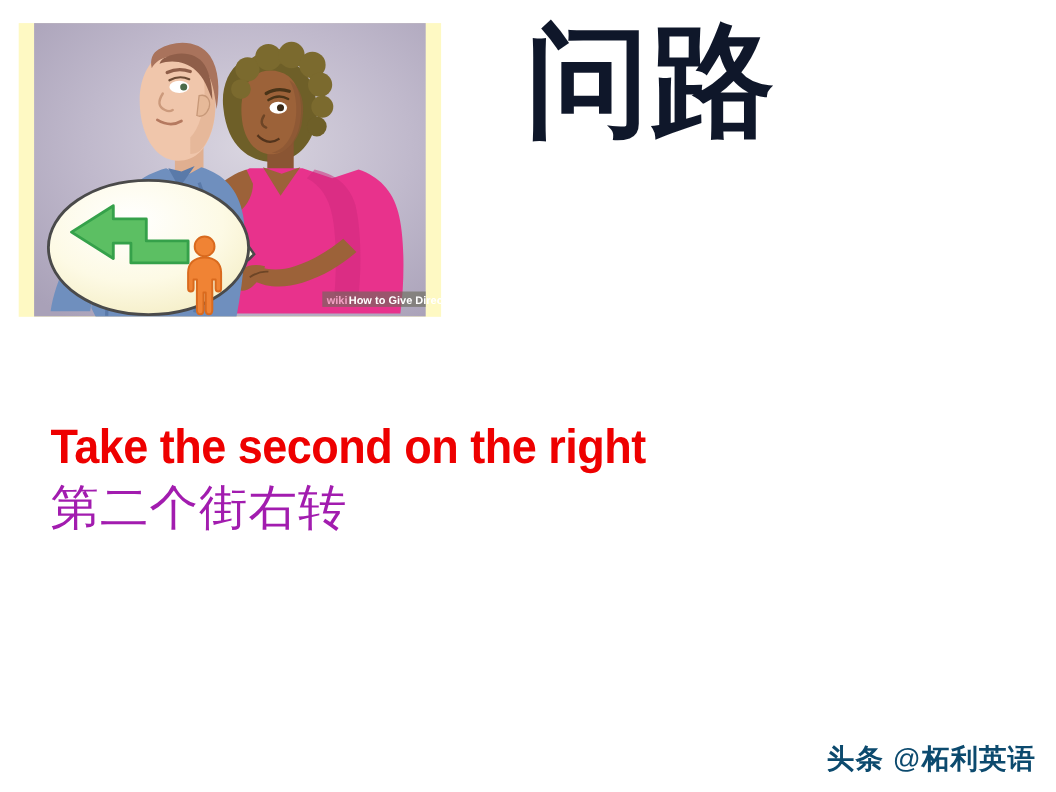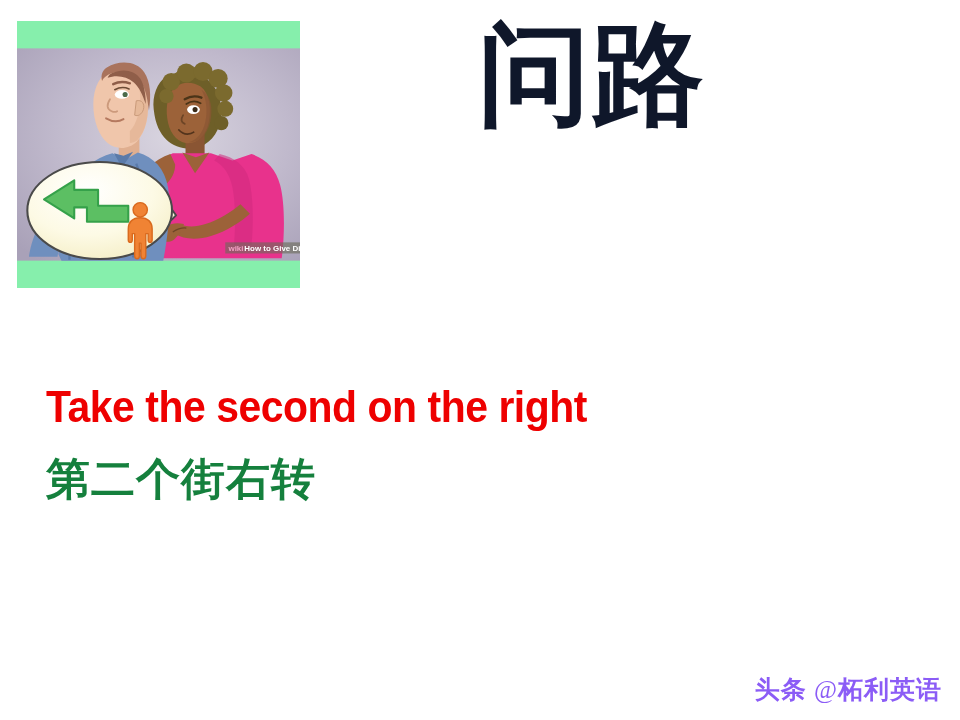--- a/index.html
+++ b/index.html
@@ -13,24 +13,24 @@
     position: relative;
     overflow: hidden;
     font-family: "Liberation Sans", sans-serif;
   }
 
   
   #illustration {
     position: absolute;
     left: 17px;
     top: 21px;
-    width: 283px;
+    width: 384px;
     height: 267px;
     overflow: hidden;
-    background: #86efac;
+    background: #fef9c3;
   }
   #illustration svg { display: block; width: 100%; height: 100%; }
 
   
   #page-title {
     position: absolute;
     left: 478px;
     top: 8px;
     font-family: "DejaVu Sans", "Liberation Sans", sans-serif;
     font-size: 112px;
@@ -51,38 +51,38 @@
     font-weight: bold;
     color: #ee0000;
     letter-spacing: -0.5px;
     transform: scaleX(0.93);
     transform-origin: left center;
     white-space: nowrap;
   }
   #chinese-line {
     position: absolute;
     left: 46px;
-    top: 450px;
+    top: 432px;
     font-family: "DejaVu Serif", "Liberation Serif", serif;
     font-size: 44px;
-    font-weight: bold;
-    color: #15803d;
+    font-weight: normal;
+    color: #a21caf;
     letter-spacing: 1px;
     white-space: nowrap;
   }
 
   
   #watermark {
     position: absolute;
     right: 18px;
     bottom: 14px;
-    font-family: Liberation Serif, serif;
+    font-family: Liberation Sans, sans-serif;
     font-size: 25px;
     font-weight: bold;
-    color: #8b5cf6;
+    color: #0c4a6e;
     letter-spacing: 1px;
     white-space: nowrap;
   }
   #watermark .wm-at { font-weight: normal; }
 </style>
 </head>
 <body>
 
 <div id="illustration">
   <svg viewBox="0 0 356 267" xmlns="http://www.w3.org/2000/svg">

